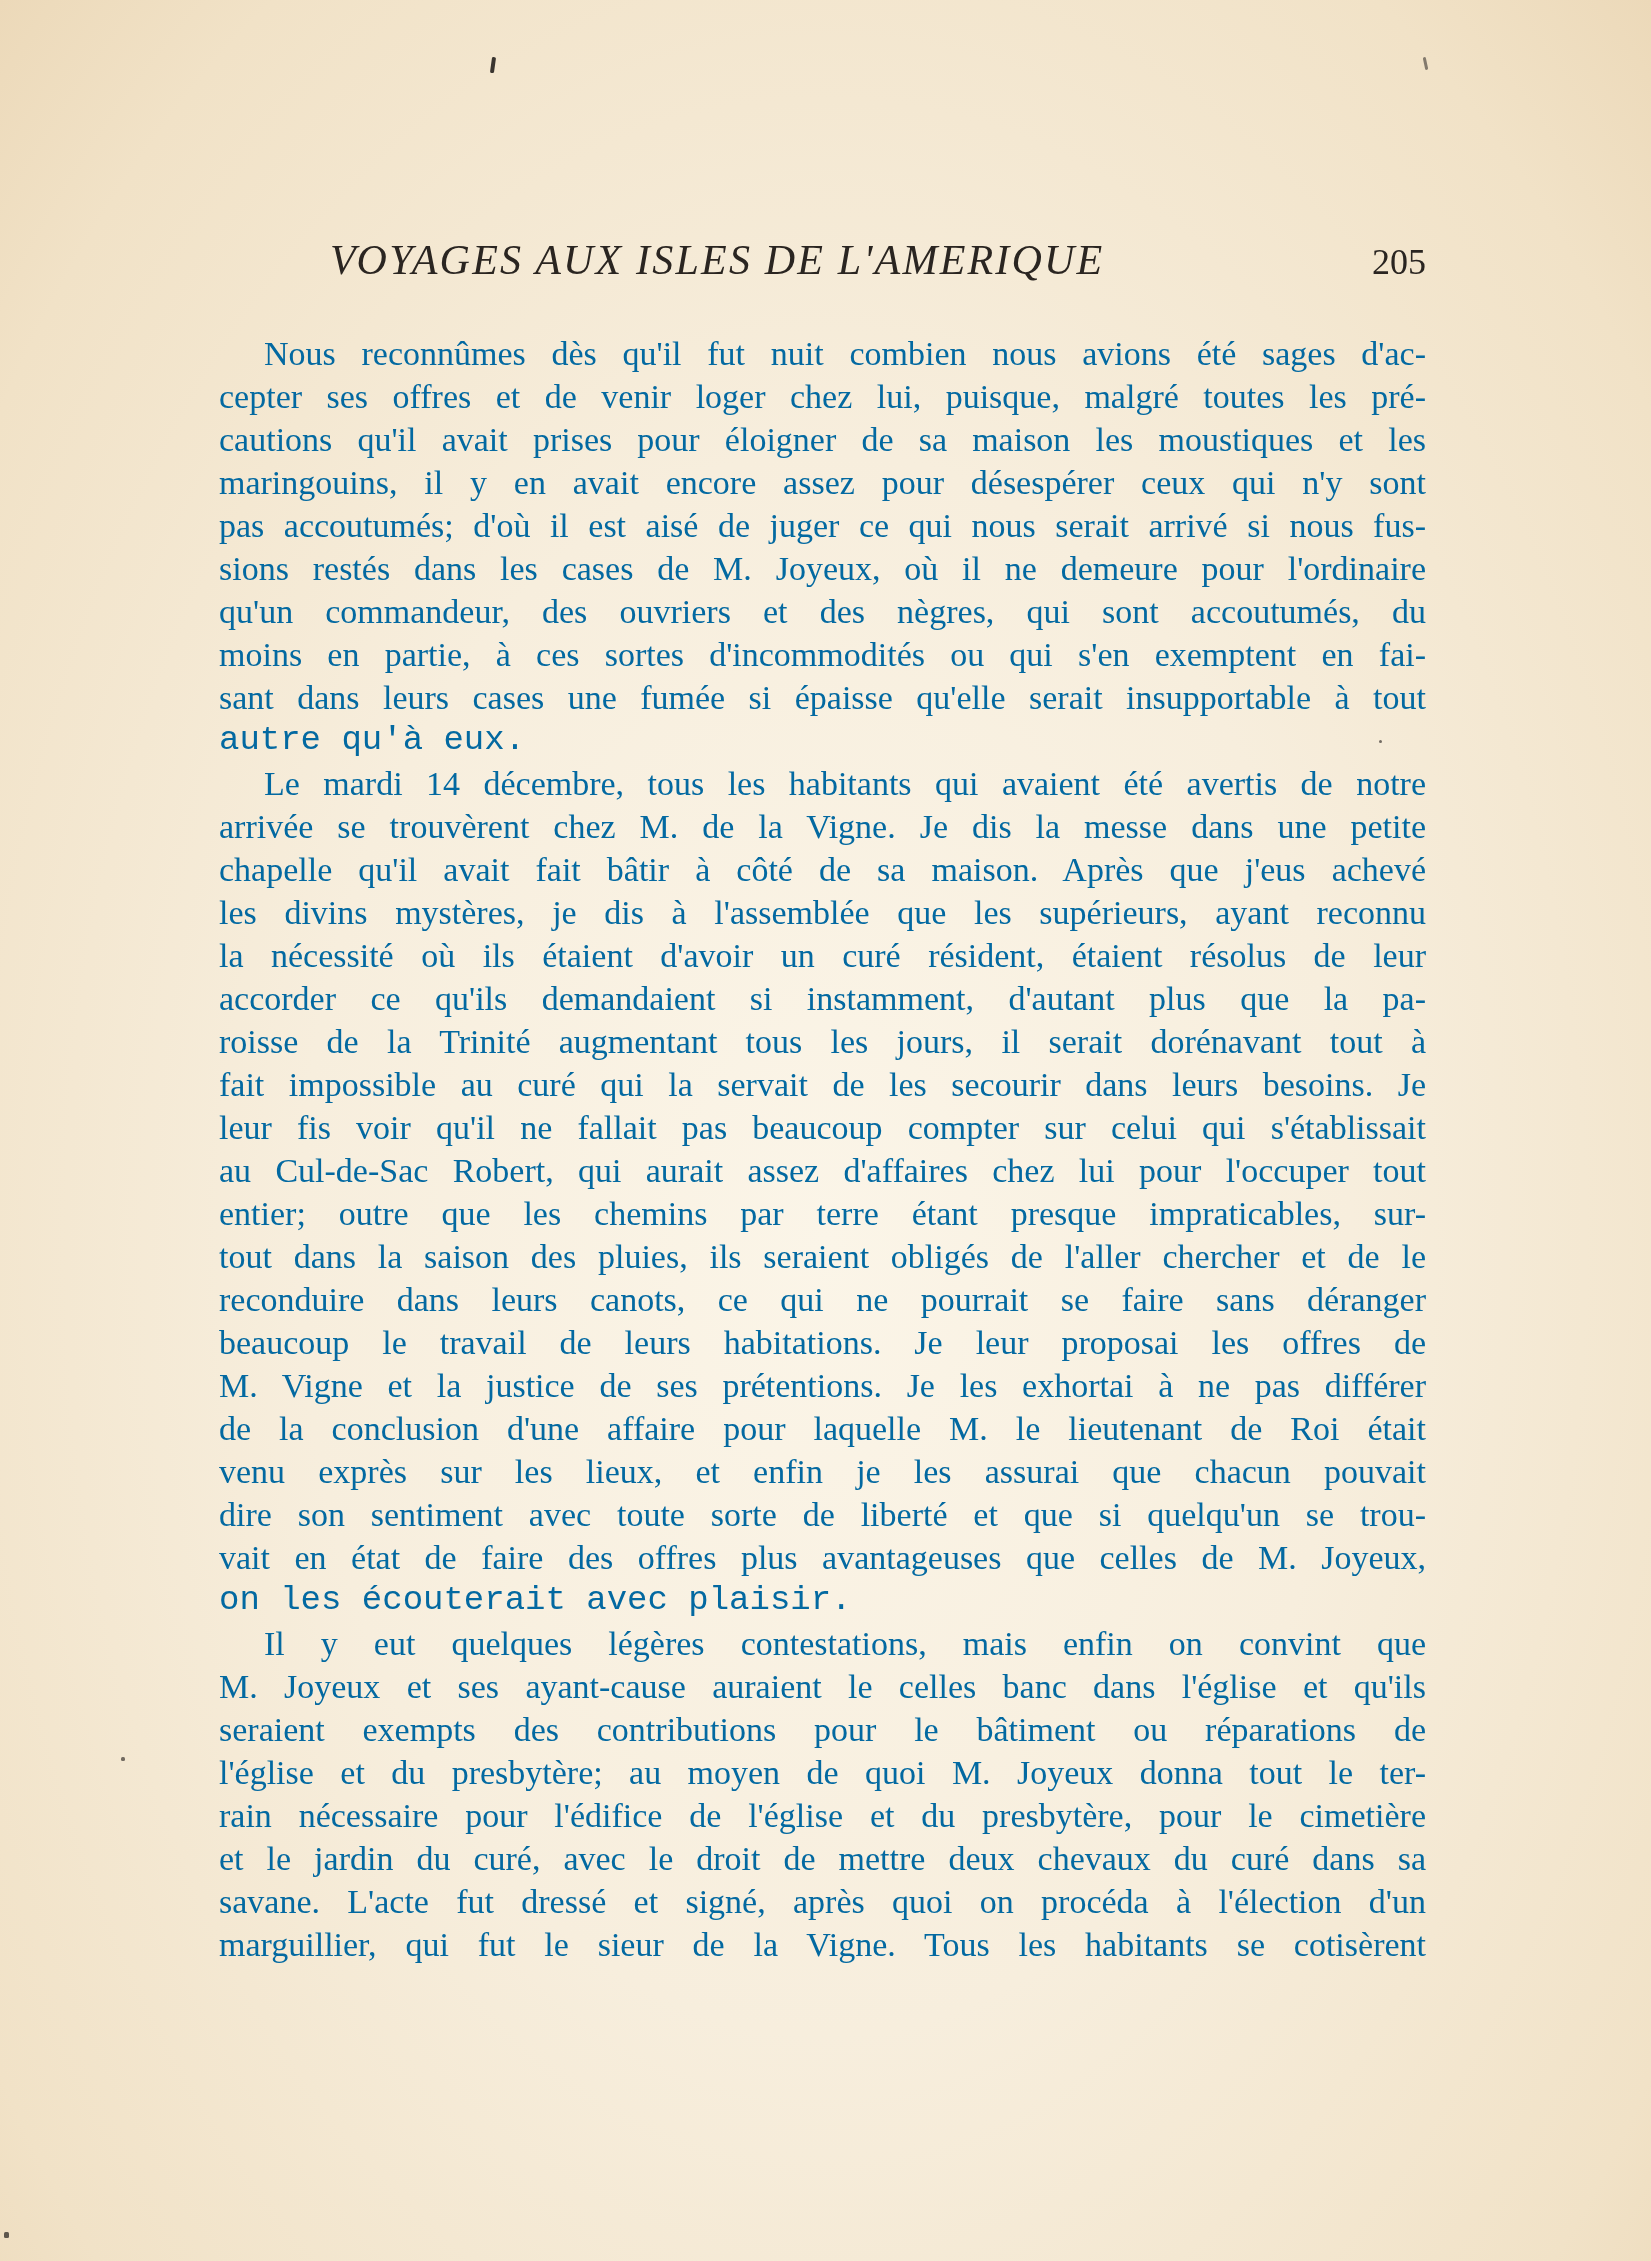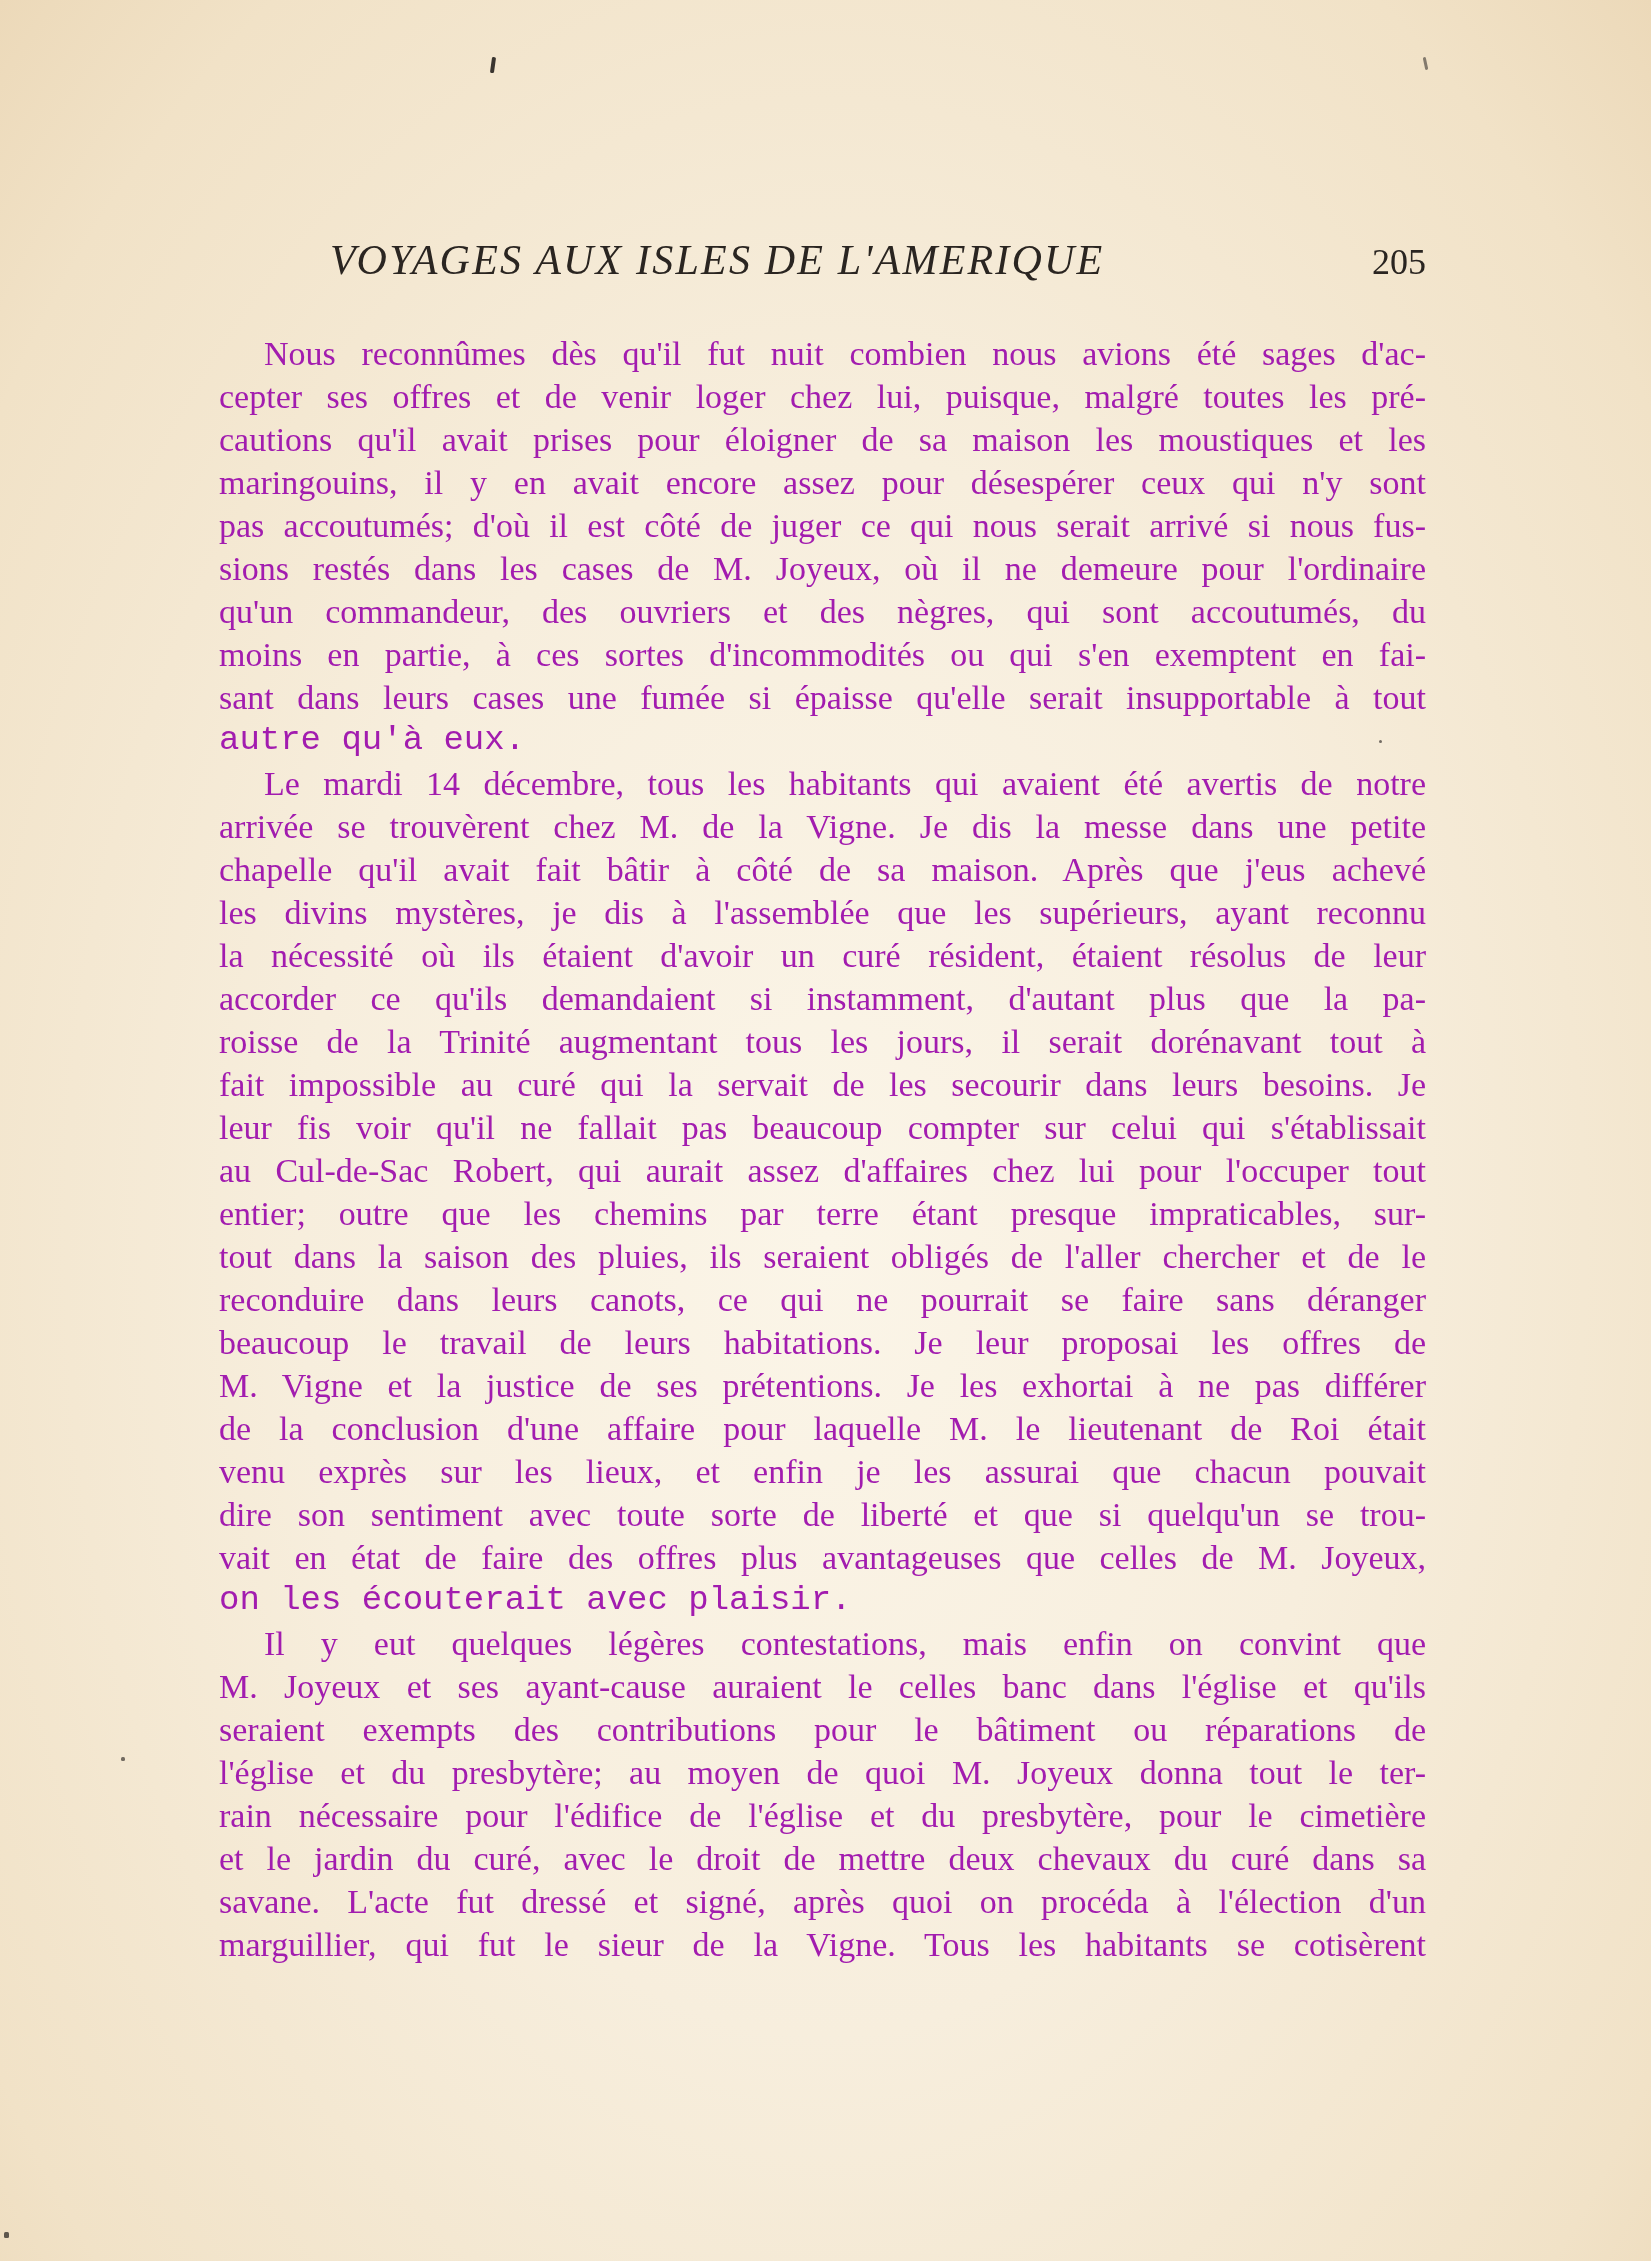--- a/index.html
+++ b/index.html
@@ -59,21 +59,21 @@
       top: 332px;
       width: 1207px;
     }
     .line {
       font-size: 34px;
       line-height: 43px;
       height: 43px;
       white-space: nowrap;
       text-align: justify;
       text-align-last: justify;
-      color: #a21caf;
+      color: #0369a1;
     }
     .line.indent {
       padding-left: 45px;
     }
     .line.last {
       text-align-last: left;
       font-family: Liberation Mono, monospace;
     }
   </style>
 </head>
@@ -92,21 +92,21 @@
     <span class="page-number">205</span>
   </header>
 
   <main class="body-text">
 
     <div class="paragraph">
       <div class="line indent">Nous reconnûmes dès qu'il fut nuit combien nous avions été sages d'ac-</div>
       <div class="line">cepter ses offres et de venir loger chez lui, puisque, malgré toutes les pré-</div>
       <div class="line">cautions qu'il avait prises pour éloigner de sa maison les moustiques et les</div>
       <div class="line">maringouins, il y en avait encore assez pour désespérer ceux qui n'y sont</div>
-      <div class="line">pas accoutumés; d'où il est côté de juger ce qui nous serait arrivé si nous fus-</div>
+      <div class="line">pas accoutumés; d'où il est aisé de juger ce qui nous serait arrivé si nous fus-</div>
       <div class="line">sions restés dans les cases de M. Joyeux, où il ne demeure pour l'ordinaire</div>
       <div class="line">qu'un commandeur, des ouvriers et des nègres, qui sont accoutumés, du</div>
       <div class="line">moins en partie, à ces sortes d'incommodités ou qui s'en exemptent en fai-</div>
       <div class="line">sant dans leurs cases une fumée si épaisse qu'elle serait insupportable à tout</div>
       <div class="line last">autre qu'à eux.</div>
     </div>
 
     <div class="paragraph">
       <div class="line indent">Le mardi 14 décembre, tous les habitants qui avaient été avertis de notre</div>
       <div class="line">arrivée se trouvèrent chez M. de la Vigne. Je dis la messe dans une petite</div>

